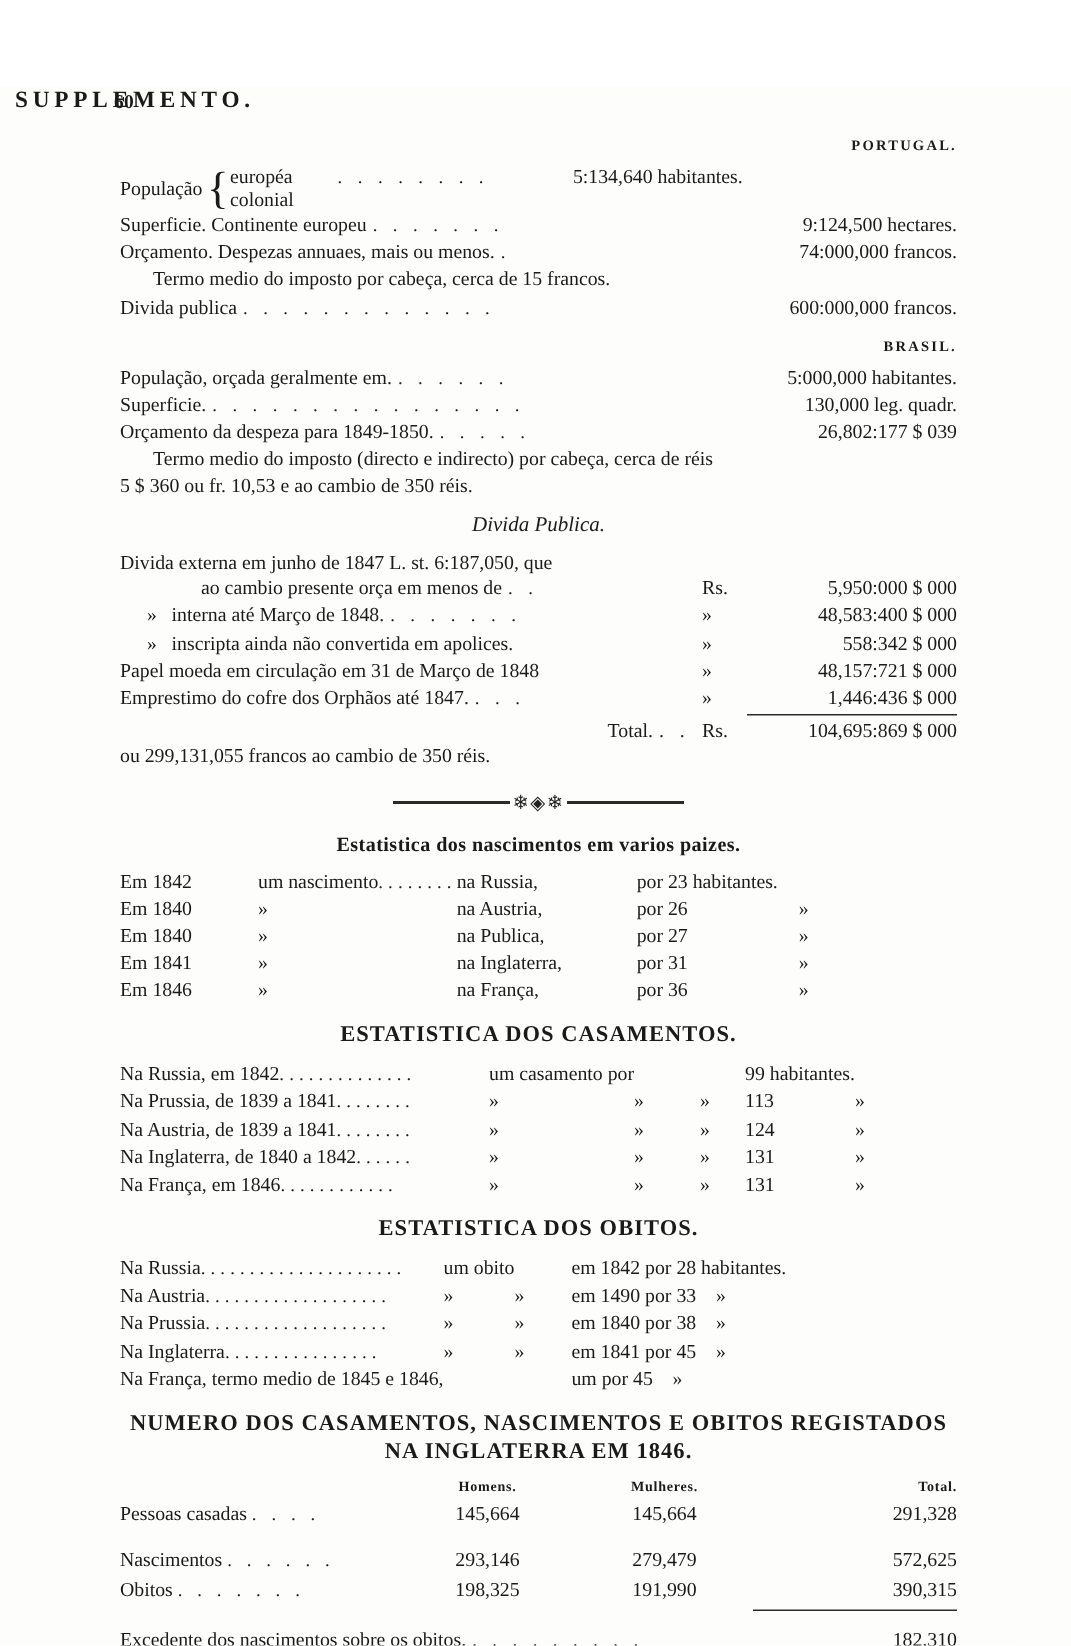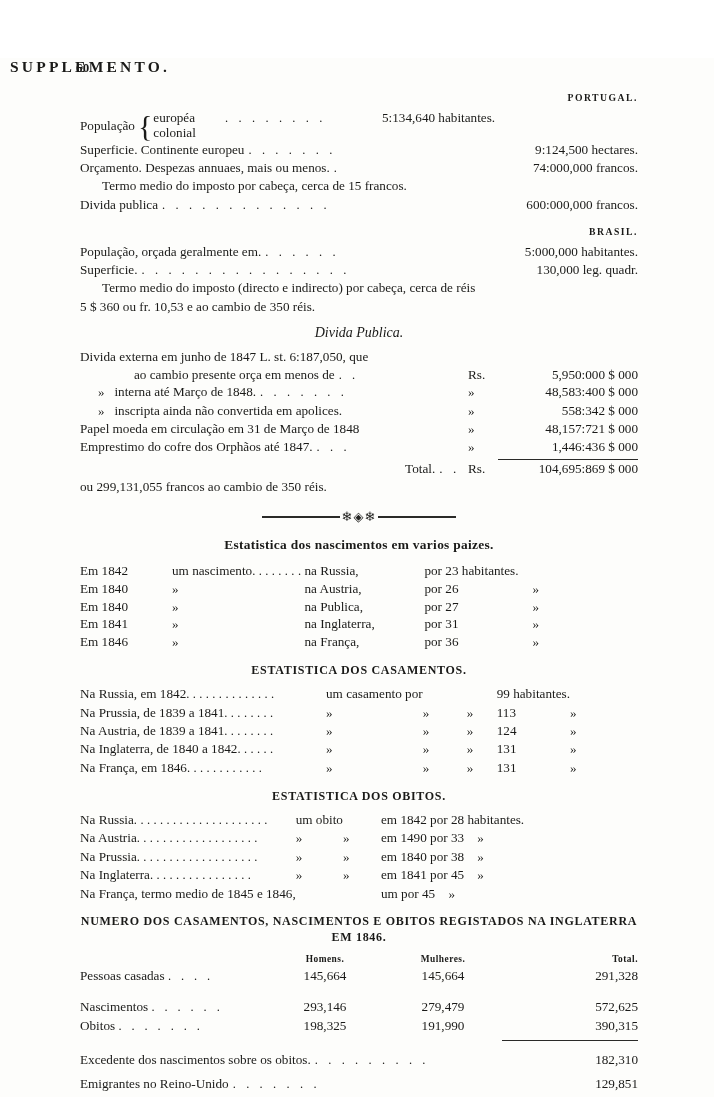--- a/index.html
+++ b/index.html
@@ -208,21 +208,21 @@
   .m-num { width: 56px; text-align: left; }
   .m-tail { text-align: left; }
 
   .o-lbl { width: 196px; }
   .o-g1 { width: 42px; }
   .o-g2 { width: 38px; }
   .o-txt { }
 
   .eng-head {
     text-align: center;
-    font-size: 12px;
+    font-size: 15px;
     font-weight: bold;
     letter-spacing: 0.7px;
     margin: 12px 0 6px 0;
   }
   .eng {
     width: 100%;
     border-collapse: collapse;
     font-size: 13.2px;
   }
   .eng td { white-space: nowrap; padding: 1px 0; vertical-align: baseline; }
@@ -296,20 +296,25 @@
     <div class="row">
       <span class="lbl">População, orçada geralmente em.</span>
       <span class="dots">. . . . . .</span>
       <span class="val w185">5:000,000  habitantes.</span>
     </div>
     <div class="row">
       <span class="lbl">Superficie.</span>
       <span class="dots">. . . . . . . . . . . . . . . .</span>
       <span class="val w185">130,000  leg. quadr.</span>
     </div>
+    <div class="row">
+      <span class="lbl">Orçamento da despeza para 1849-1850.</span>
+      <span class="dots">. . . . .</span>
+      <span class="val w185">26,802:177 $ 039</span>
+    </div>
 
     <div class="indent-note">Termo medio do imposto (directo e indirecto) por cabeça, cerca  de réis</div>
     <div>5 $ 360  ou fr. 10,53 e ao cambio de 350 réis.</div>
 
     <div class="center-italic">Divida Publica.</div>
 
     <div class="dp-row">
       <span class="dp-lbl">Divida externa em junho de 1847 L. st. 6:187,050, que</span>
       <span class="dp-dots"></span>
       <span class="dp-unit"></span>

